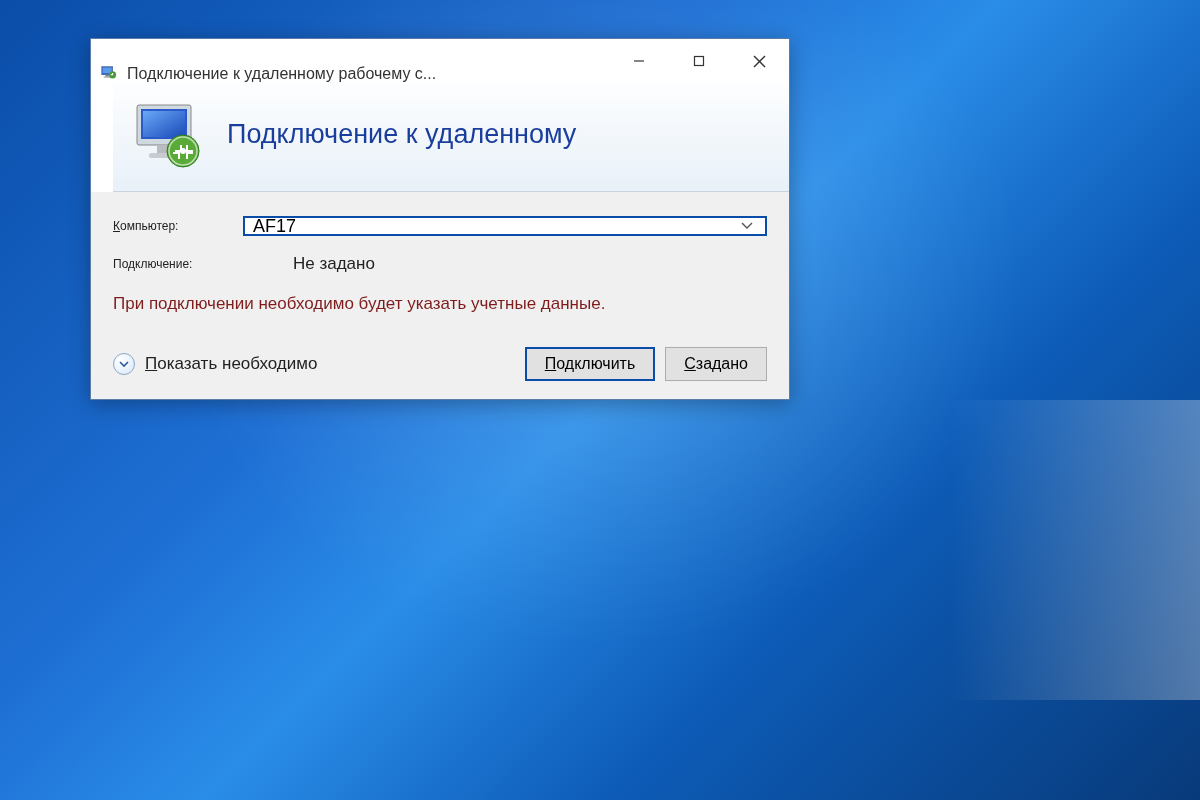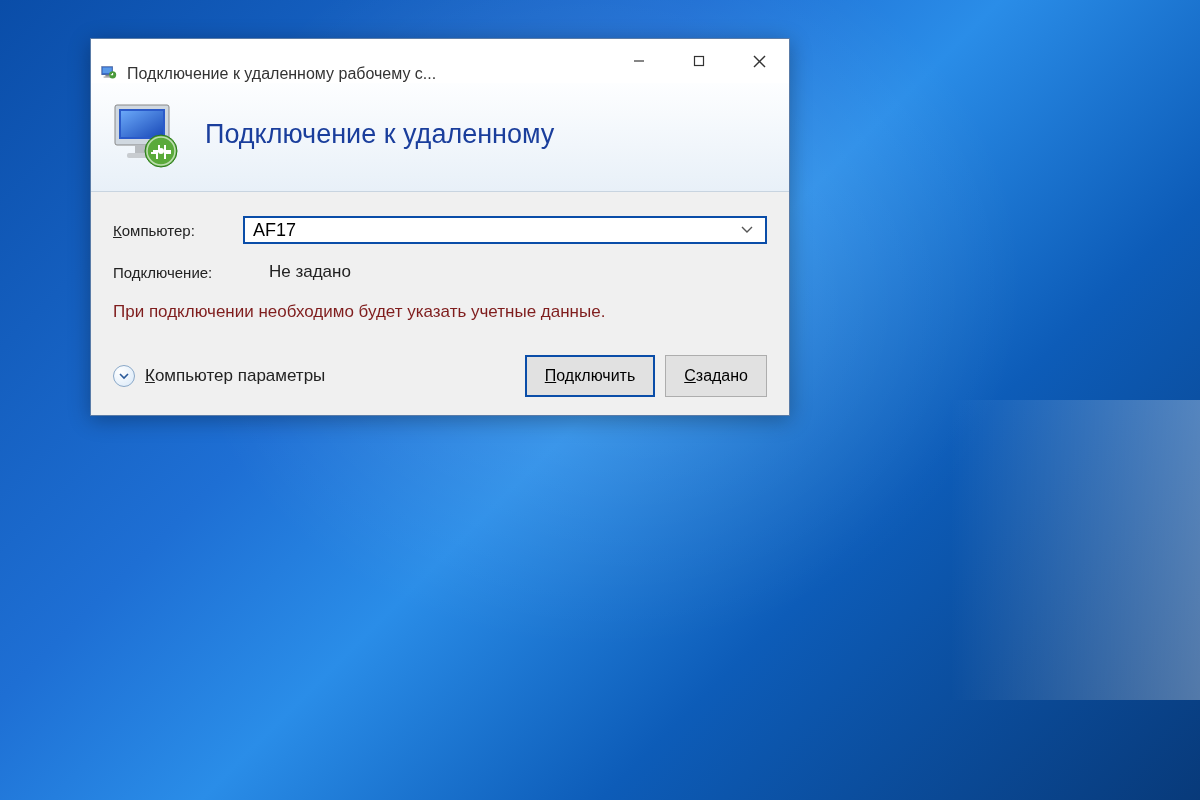--- a/index.html
+++ b/index.html
@@ -73,20 +73,21 @@
       cursor: pointer;
       color: #333;
     }
     .header {
       background: linear-gradient(#fdfeff, #e8f0f8);
       border-bottom: 1px solid #c8d4e0;
       padding: 12px 20px 16px 16px;
       display: flex;
       align-items: center;
       gap: 18px;
+      margin-left: 22px;
     }
     .header-icon {
       width: 80px;
       height: 80px;
       flex-shrink: 0;
     }
     .header-text { line-height: 1.25; }
     .header-line1 {
       font-size: 27px;
       color: #1a3e9c;
@@ -100,52 +101,52 @@
     .body {
       background: #f0f0f0;
       padding: 24px 22px 18px 22px;
     }
     .row {
       display: flex;
       align-items: center;
       margin-bottom: 18px;
     }
     .label {
-      font-size: 15px;
+      font-size: 12px;
       color: #222;
       width: 130px;
     }
     .underline-first::first-letter { text-decoration: underline; }
     .combo {
       flex: 1;
       display: flex;
       align-items: center;
       border: 2px solid #0a4da8;
       background: #fff;
-      height: 28px;
+      height: 20px;
       padding: 0 8px;
     }
     .combo input {
       flex: 1;
       border: none;
       outline: none;
       font-size: 18px;
       font-family: inherit;
       background: transparent;
     }
     .combo-arrow {
       font-size: 10px;
       color: #555;
       padding: 0 4px;
       cursor: pointer;
     }
     .user-value {
       font-size: 17px;
       color: #222;
-      margin-left: 26px;
+      margin-left: 50px;
     }
     .hint {
       font-size: 17px;
       color: #7f1d1d;
       line-height: 1.45;
       margin-bottom: 30px;
     }
     .footer {
       display: flex;
       align-items: center;
@@ -164,21 +165,21 @@
       font-size: 10px;
       cursor: pointer;
     }
     .expand-label {
       font-size: 17px;
       color: #222;
       flex: 1;
       cursor: pointer;
     }
     .btn {
-      height: 42px;
+      height: 34px;
       padding: 0 18px;
       font-size: 16px;
       font-family: inherit;
       background: #e1e1e1;
       border: 1px solid #adadad;
       cursor: pointer;
     }
     .btn.primary {
       border: 2px solid #0a4da8;
       background: #e1e1e1;
@@ -264,21 +265,21 @@
     </div>
 
     <div class="hint">При подключении необходимо будет указать учетные данные.</div>
 
     <div class="footer">
       <span class="expand-icon">
         <svg width="10" height="8">
             <path d="M1 2 L5 6 L9 2" stroke="#2a5a9a" stroke-width="1.6" fill="none"></path>
           </svg>
       </span>
-      <span class="expand-label underline-first">Компьютер параметры</span>
+      <span class="expand-label underline-first">Показать необходимо</span>
       <button class="btn primary">
         <span style="text-decoration:underline">П</span><span>одключить</span>
       </button>
       <button class="btn">
         <span style="text-decoration:underline">С</span><span>задано</span>
       </button>
     </div>
   </div>
 </div>
 

